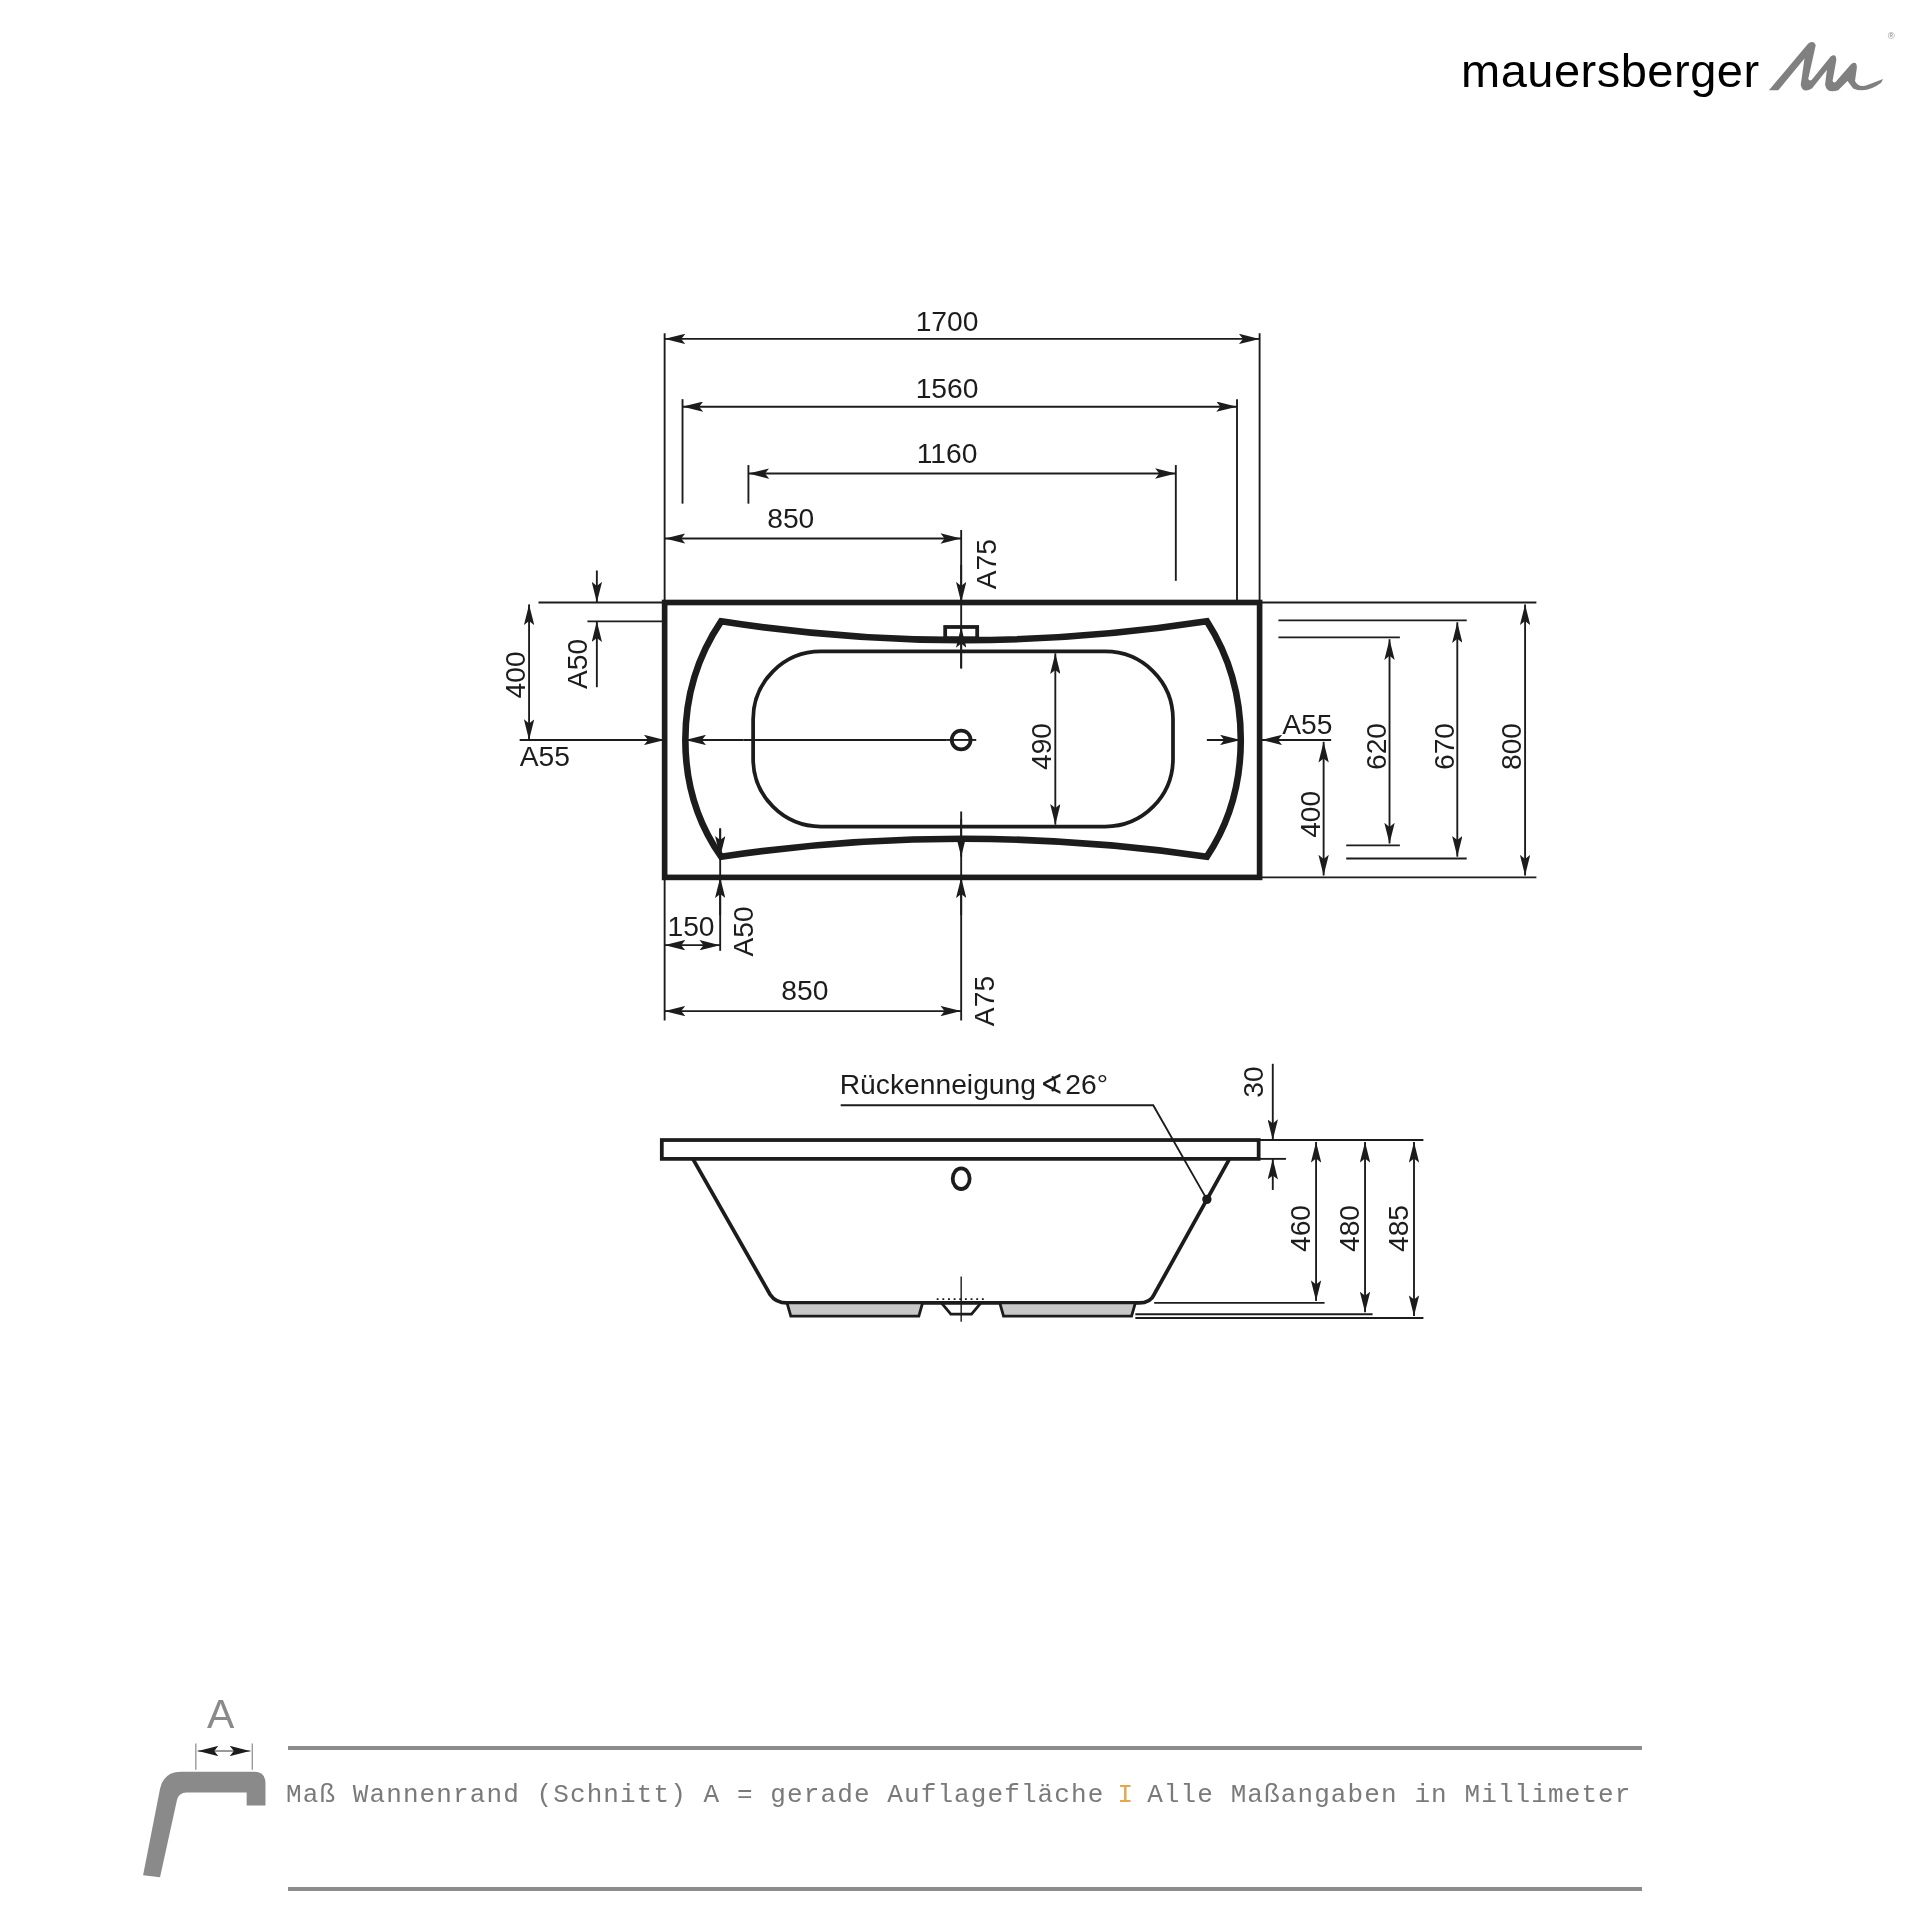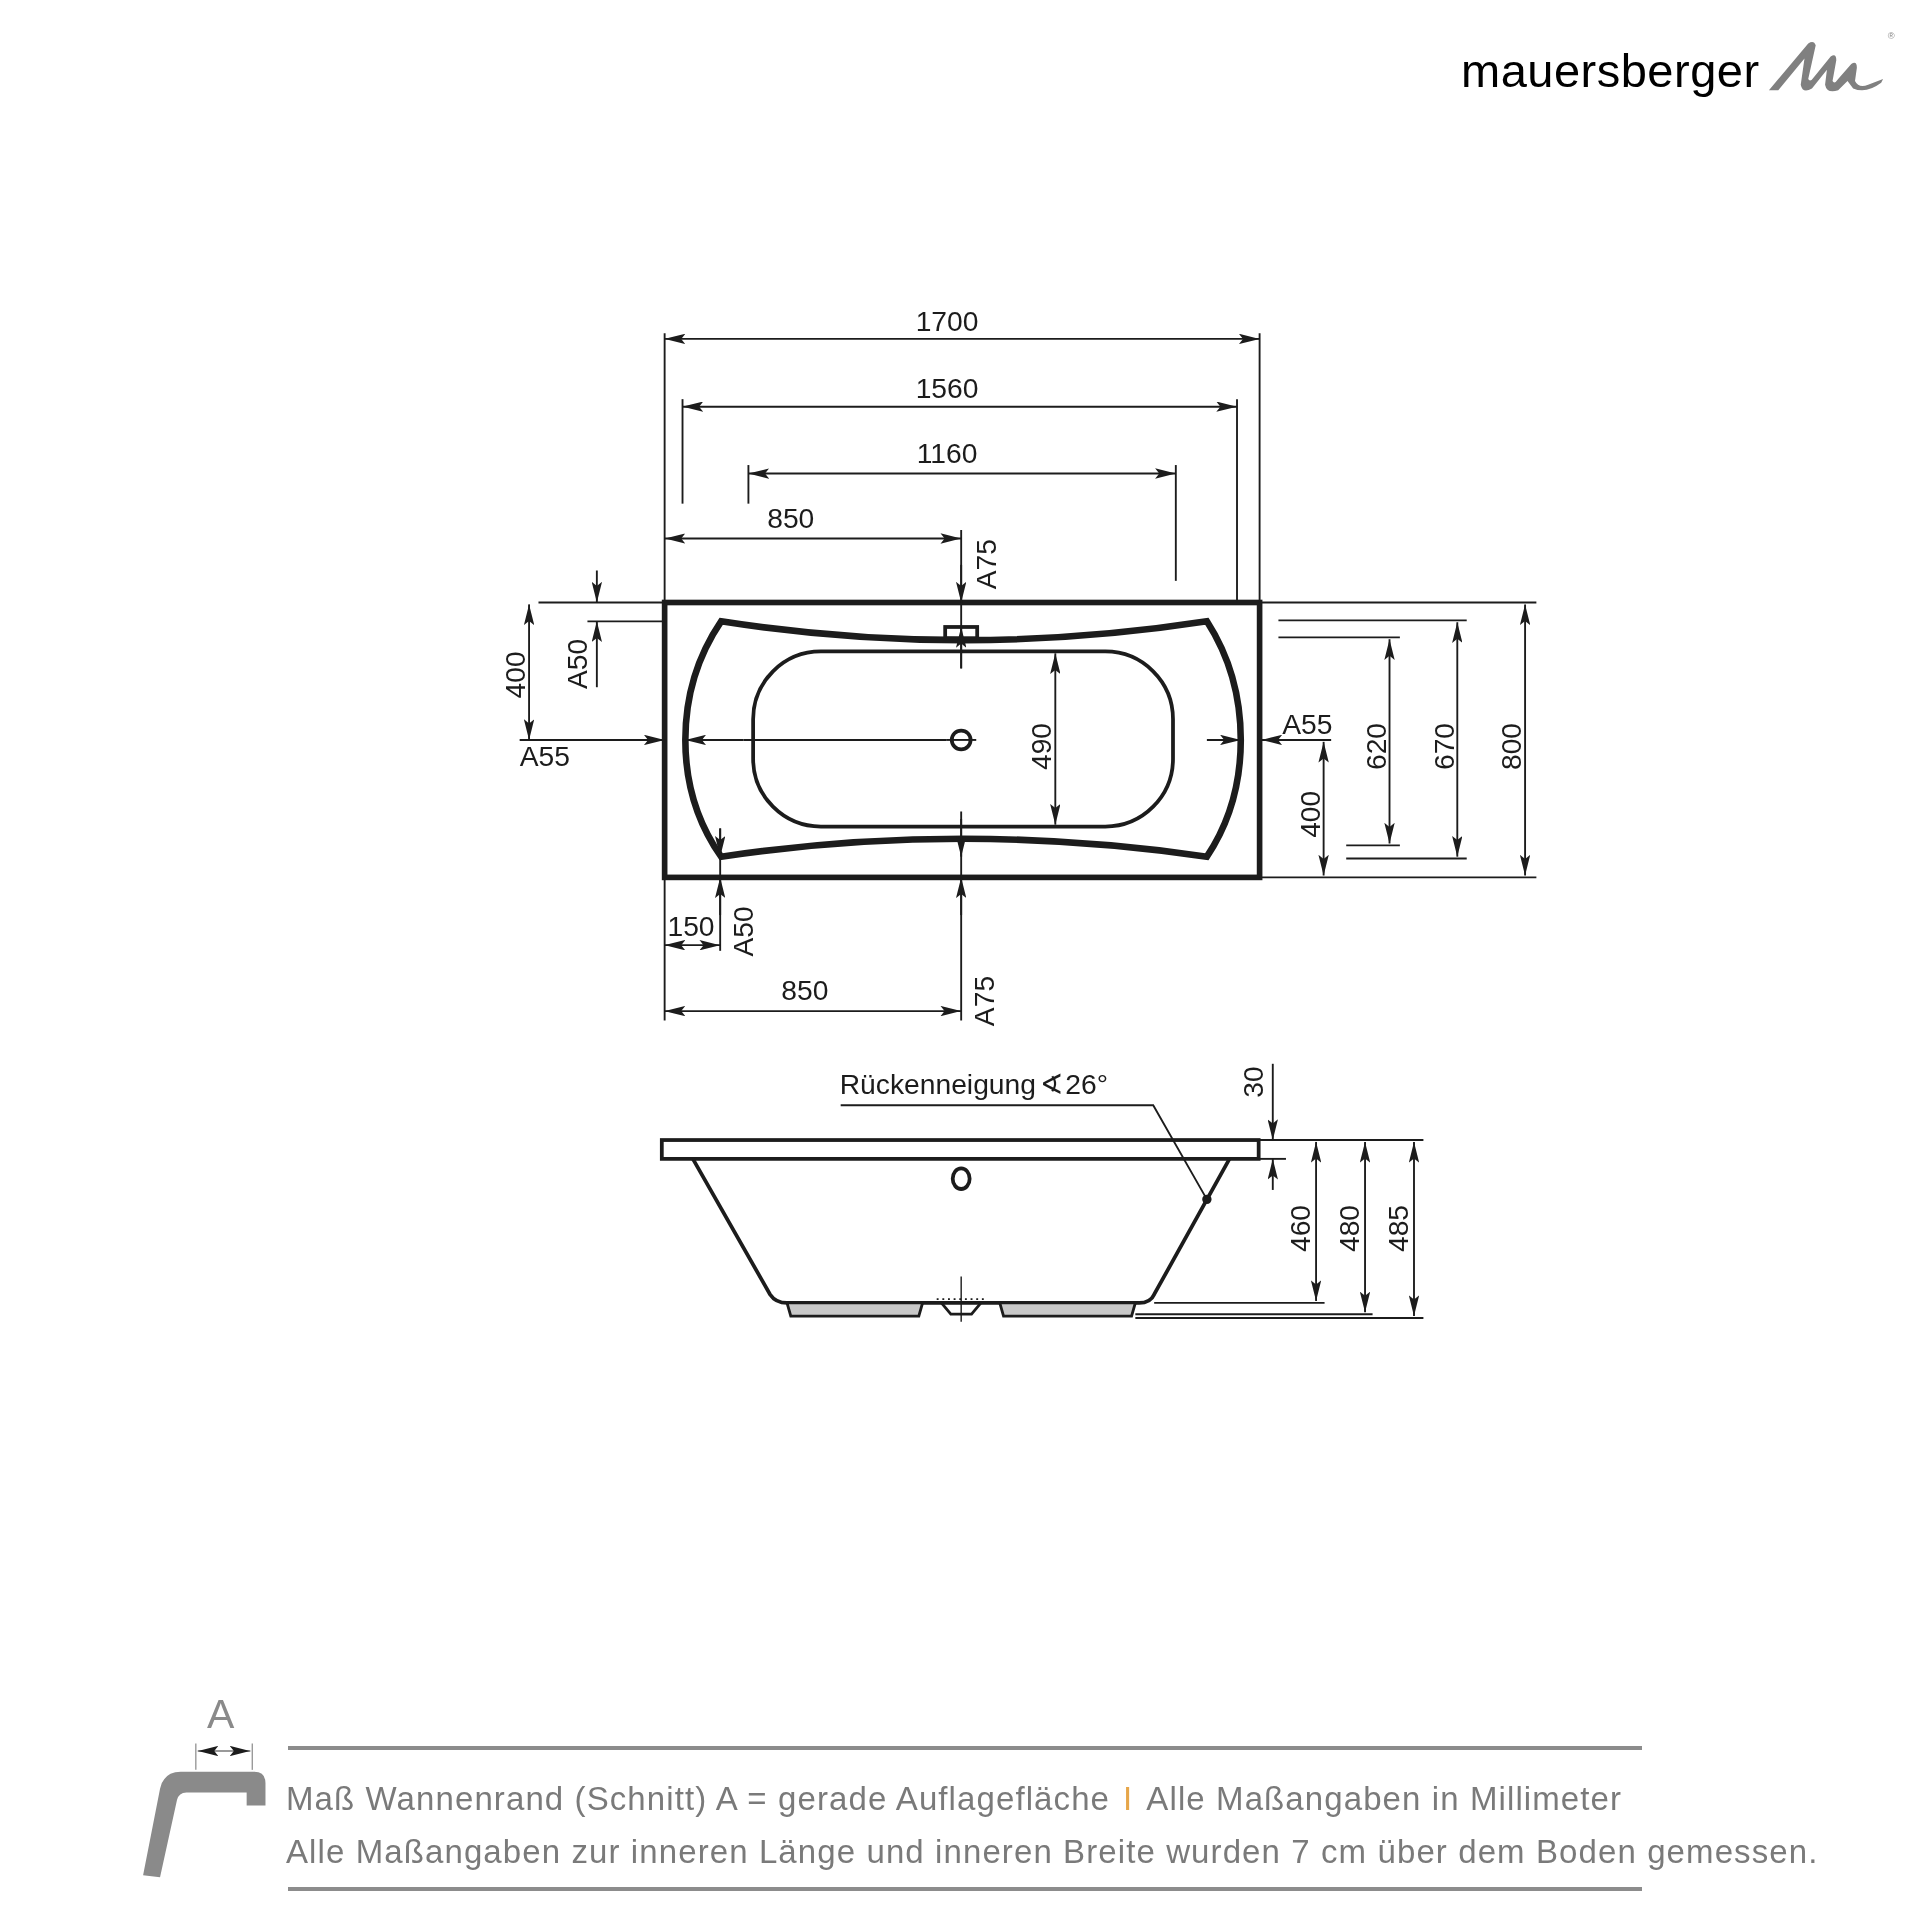--- a/index.html
+++ b/index.html
@@ -3,21 +3,21 @@
 <meta charset="utf-8">
 <style>
   html, body { margin: 0; padding: 0; background: #ffffff; }
   body { width: 1928px; height: 1928px; position: relative; overflow: hidden; font-family: "Liberation Sans", "DejaVu Sans", sans-serif; }
   #stage { position: absolute; left: 0; top: 0; width: 1928px; height: 1928px; }
   .logo { position: absolute; left: 1461px; top: 36px; display: flex; align-items: flex-end; color: #808080; }
   .logo-text { font-family: "Liberation Sans", "DejaVu Sans", sans-serif; font-size: 47px; letter-spacing: 0.5px; color: #000000; line-height: 1; }
   .logo-mark { margin-left: 5.6px; }
   .logo-reg { position: absolute; right: -7.5px; top: -5.6px; font-size: 9.4px; color: #8a8a8a; }
   .dim { font-family: "Liberation Sans", "DejaVu Sans", sans-serif; font-size: 30px; fill: #1c1c1c; }
-  .footer-text { position: absolute; left: 286px; font-family: Liberation Sans, sans-serif; font-size: 33px; color: #7a7a7a; letter-spacing: 1.1px; white-space: nowrap; }
+  .footer-text { position: absolute; left: 286px; font-family: Liberation Mono, monospace; font-size: 26px; color: #7a7a7a; letter-spacing: 1.1px; white-space: nowrap; }
   .footer-sep { color: #e6a64a; margin: 0 13px; }
   .rule { position: absolute; left: 288px; width: 1354px; height: 3.8px; background: #8c8c8c; }
   .a-label { position: absolute; left: 207px; top: 1691px; font-size: 41px; color: #8a8a8a; font-family: "Liberation Sans", "DejaVu Sans", sans-serif; }
 </style>
 </head>
 <body>
 
 <div id="stage">
 
   <div class="logo">
@@ -162,16 +162,15 @@
       <line x1="210" y1="1860" x2="266" y2="1860" stroke="#9a9a9a" stroke-width="2" marker-start="url(#as)" marker-end="url(#ah)"></line>
       <path d="M152 1992 L170 1900 Q174 1882 192 1882 L270 1882 Q282 1882 282 1894 L282 1918 L262 1918 L262 1904 L198 1904 Q190 1904 188 1912 L170 1994 Z" fill="#8a8a8a"></path>
     </g>
   </svg>
 
   <div class="a-label">A</div>
   <div class="rule" style="top:1746px"></div>
   <div class="footer-text" style="top:1780px">
     <span>Maß Wannenrand (Schnitt) A = gerade Auflagefläche</span><span class="footer-sep">I</span><span>Alle Maßangaben in Millimeter</span>
   </div>
-  <div class="footer-text" style="top:1833px">Alle Maßangaben zur inneren Länge und inneren Breite wurden 7 cm über dem Boden gemessen.</div>
   <div class="rule" style="top:1887px"></div>
 </div>
 
 
 </body></html>

